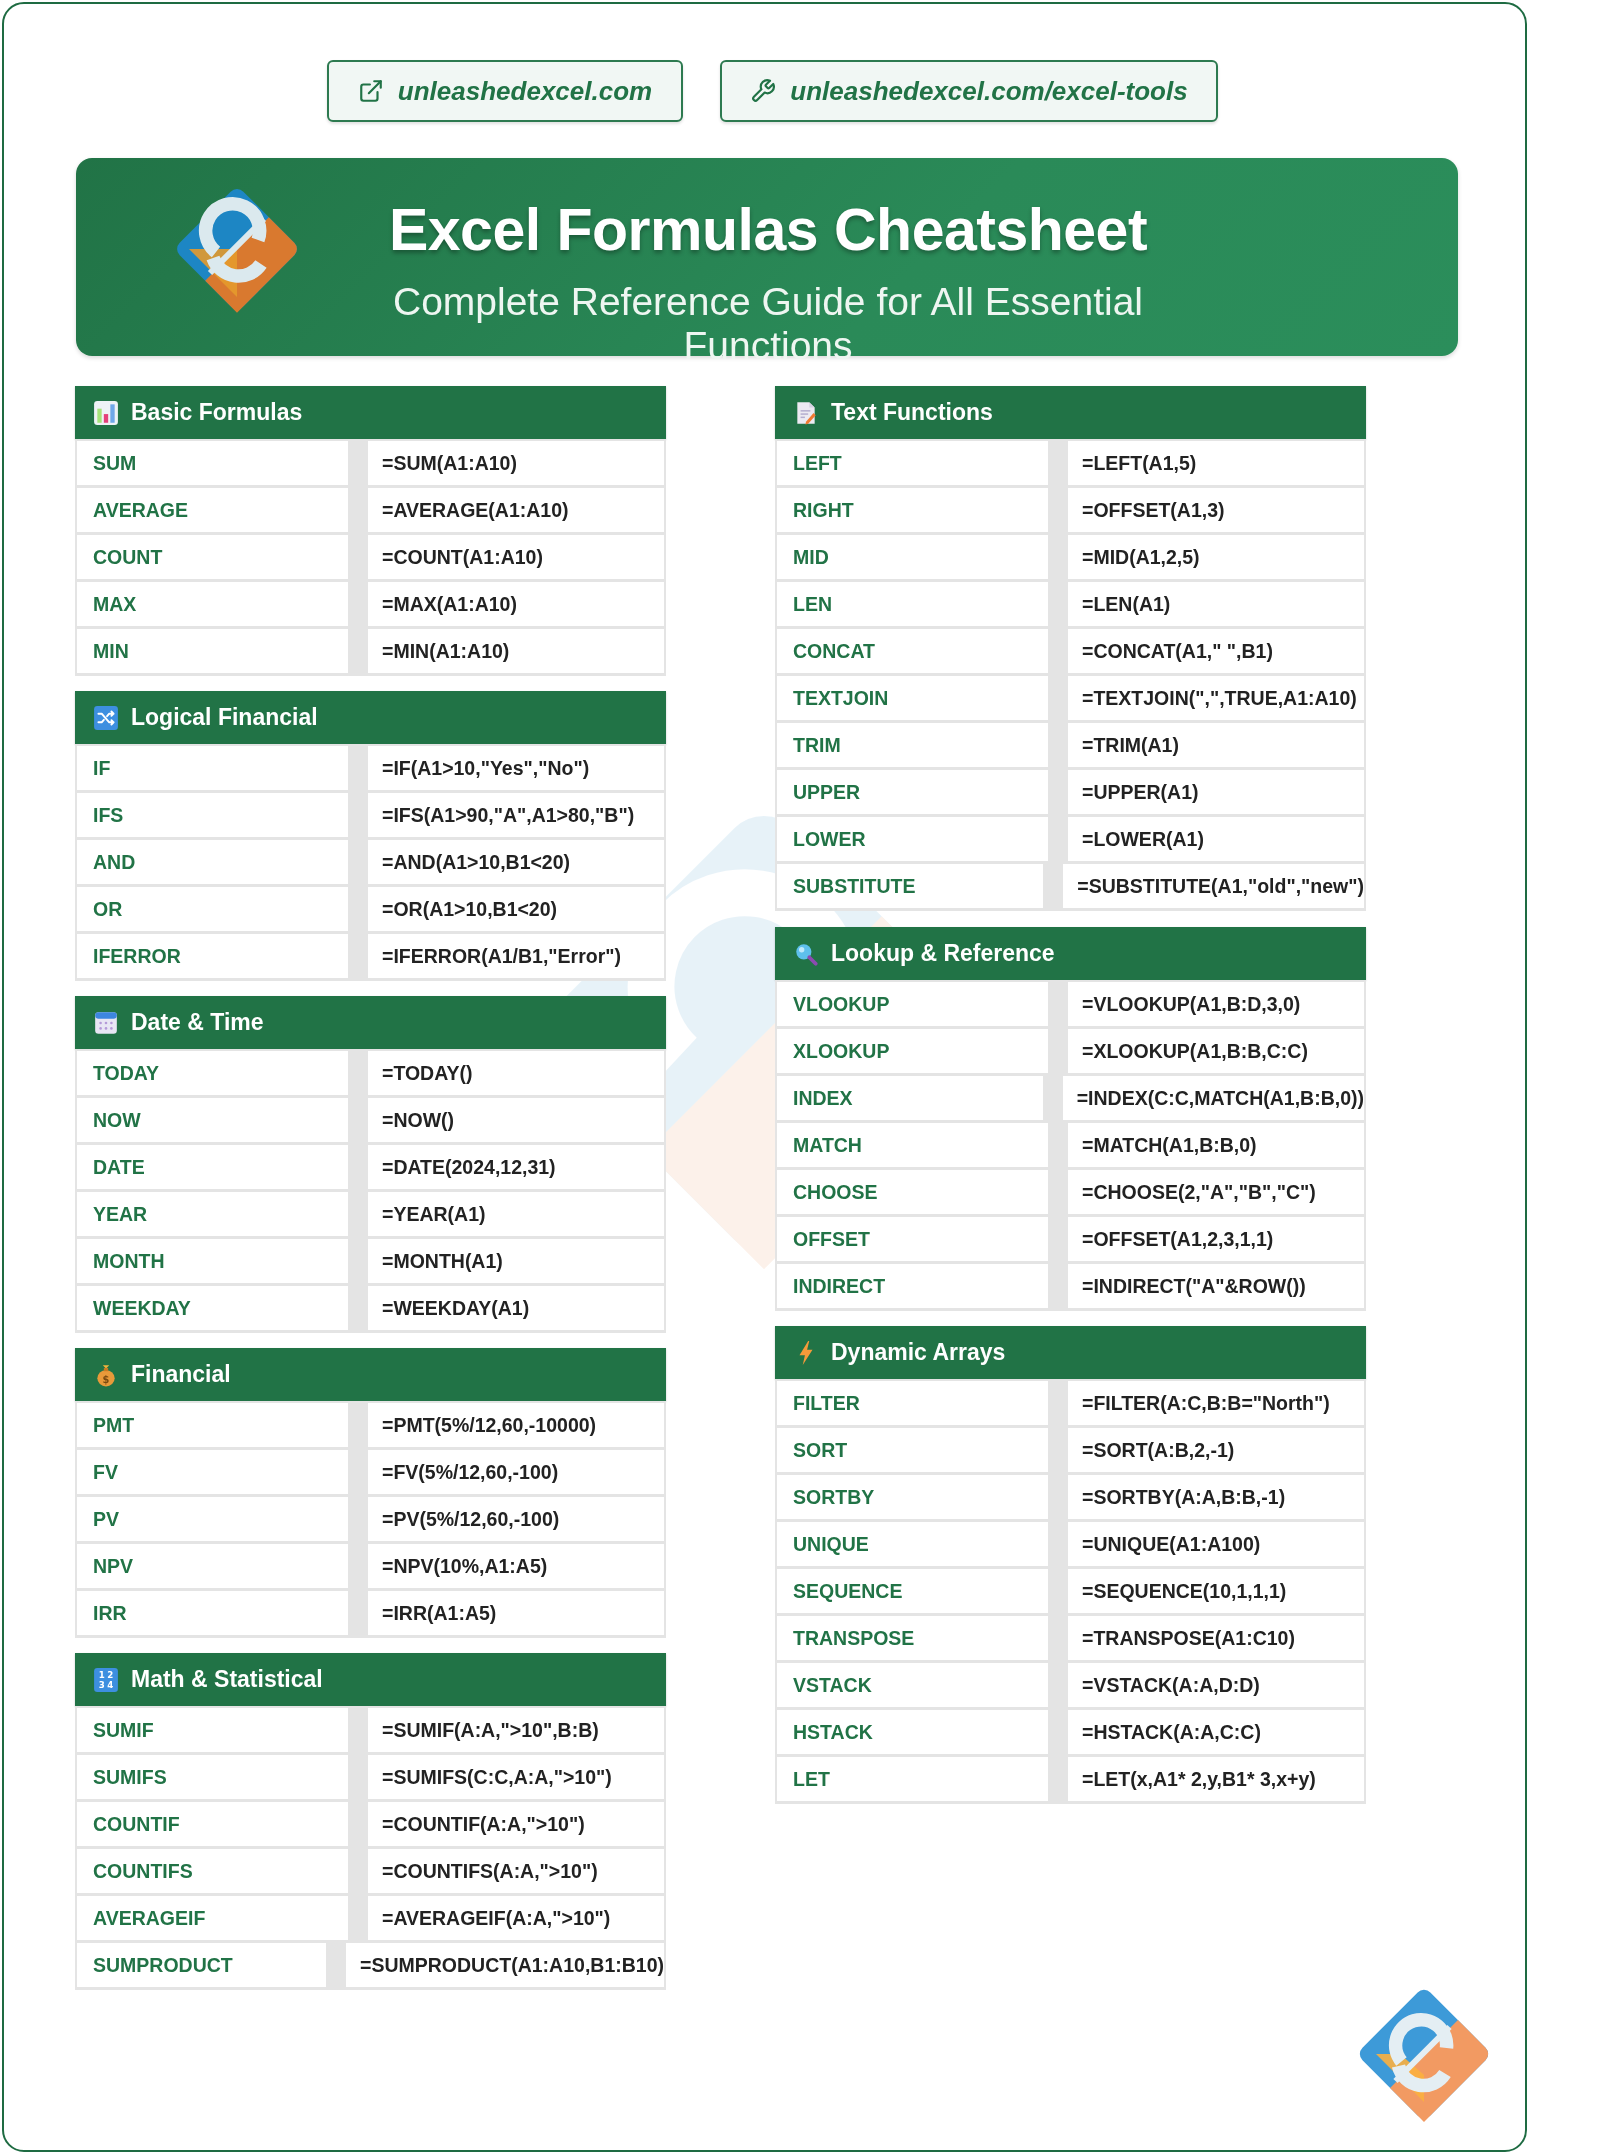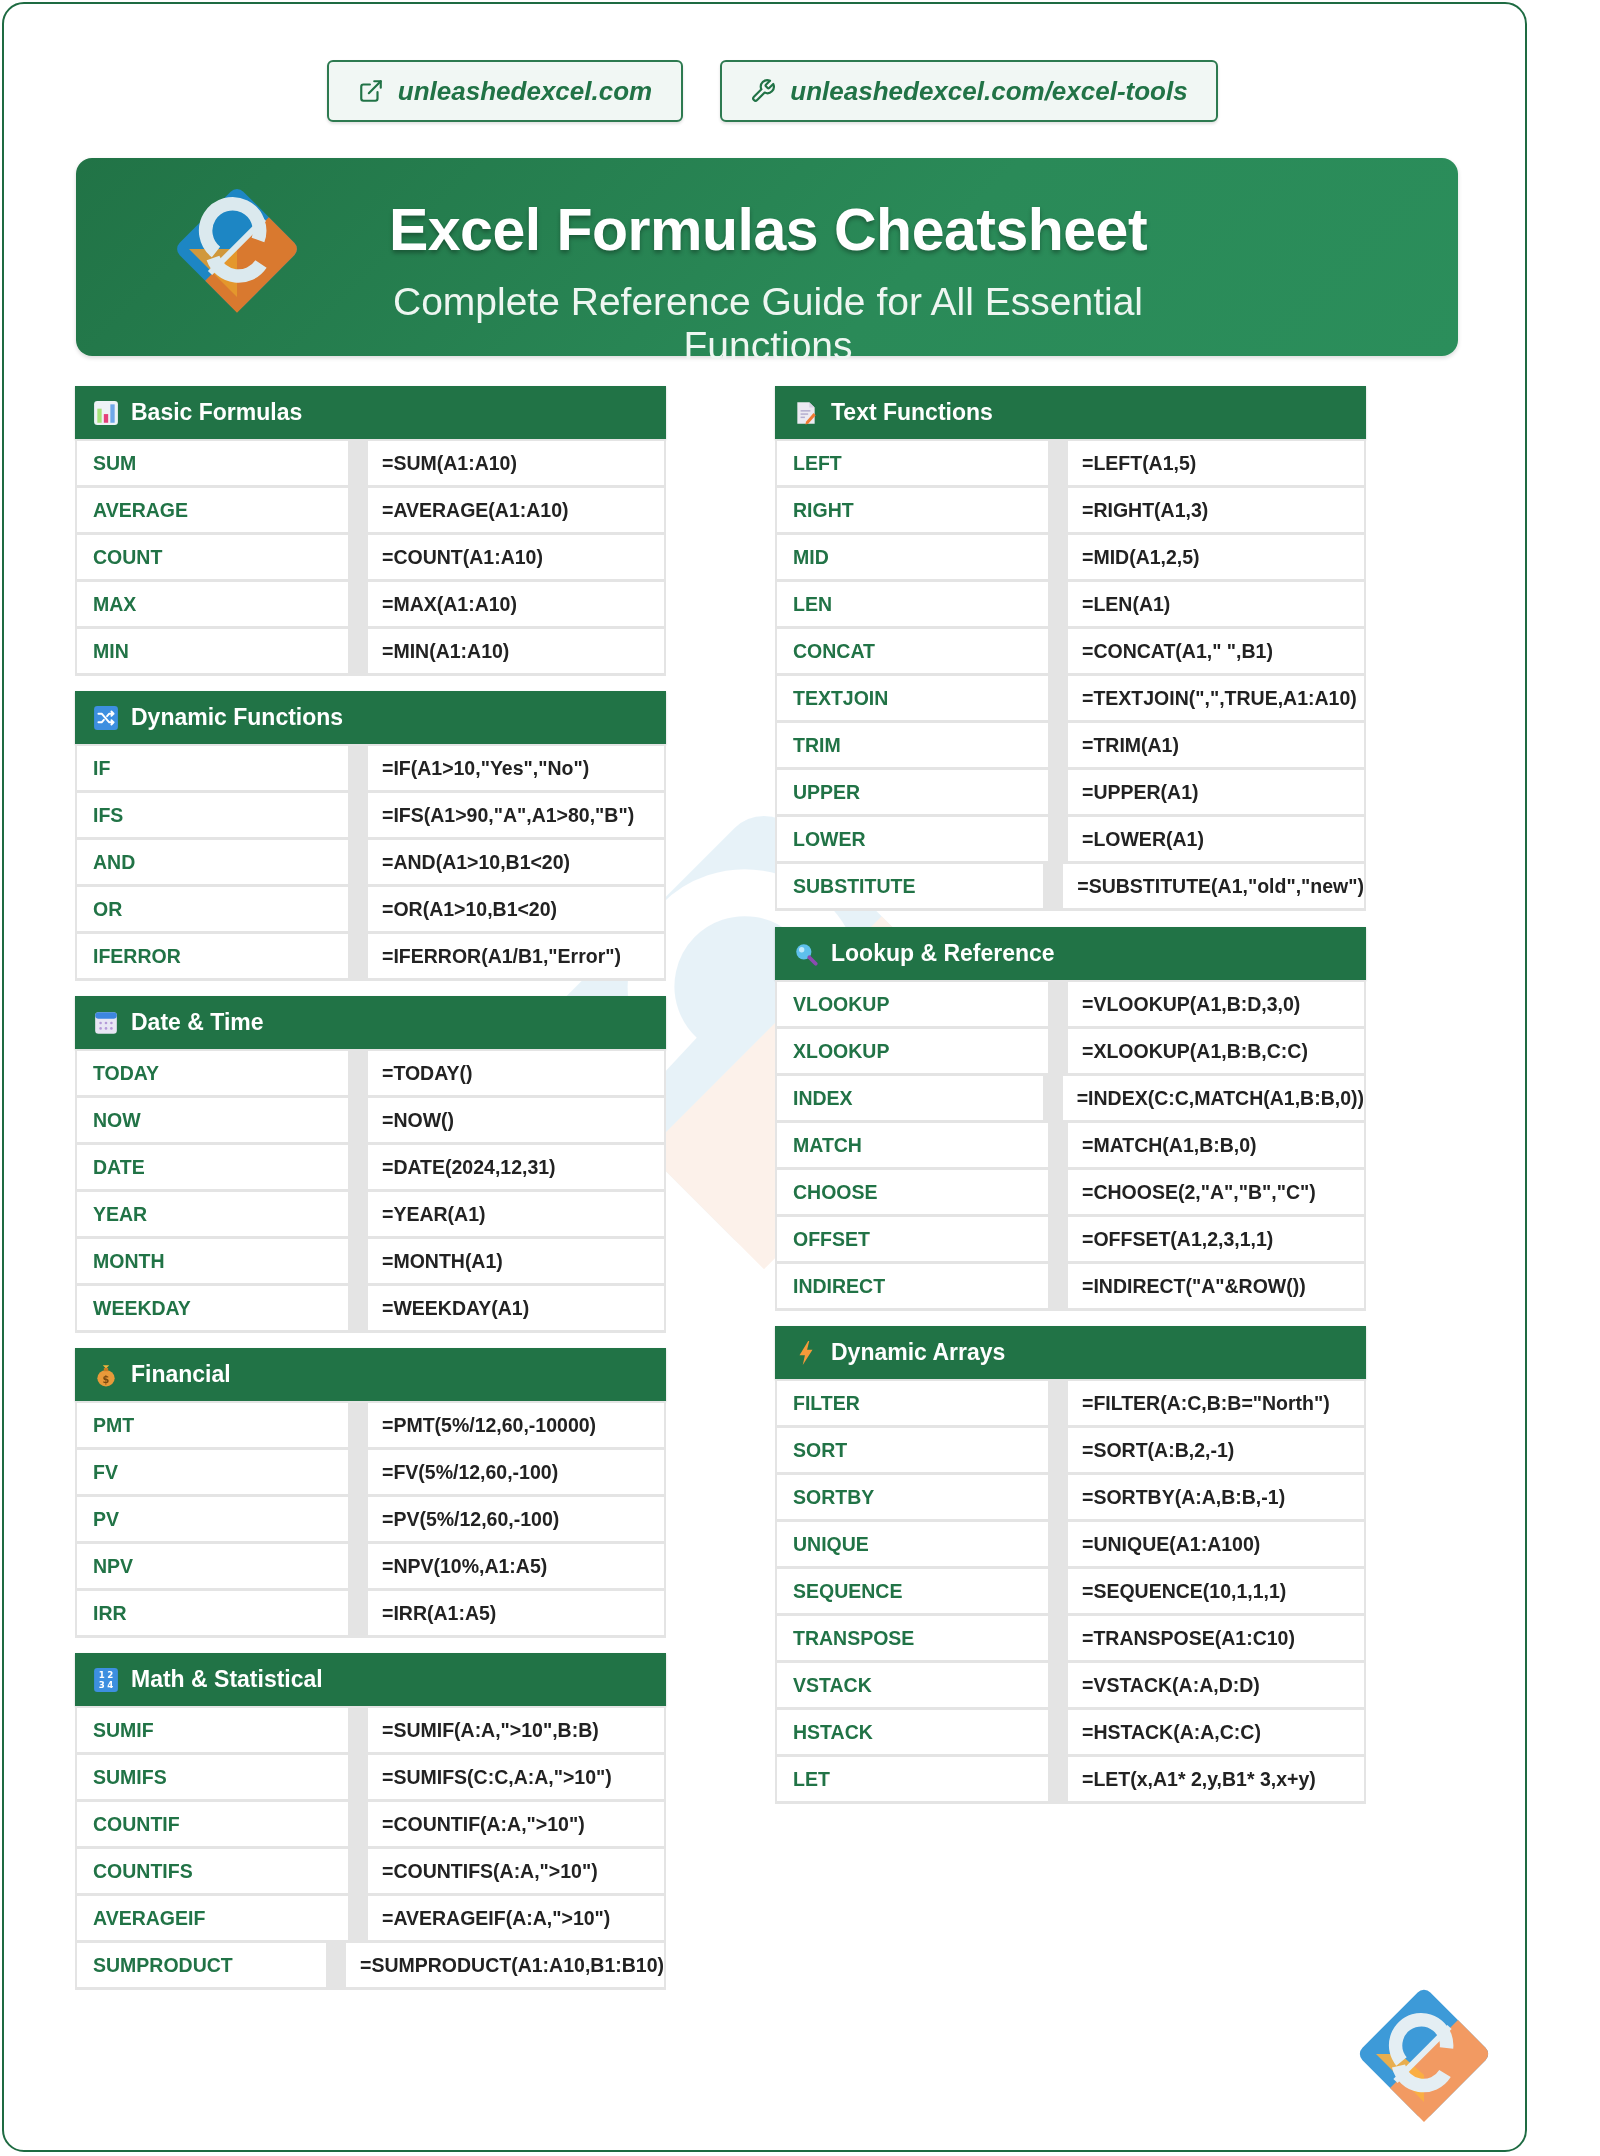--- a/index.html
+++ b/index.html
@@ -144,21 +144,21 @@
         </div>
     </div>
   </div>
 
   <div class="section col-left" style="top:687px">
     <div class="sec-head">
       <svg class="ico" viewBox="0 0 24 24">
         <rect x="1" y="1" width="22" height="22" rx="3" fill="#3d8fe0"></rect>
         <path d="M5 8h3l7 8h4M5 16h3l2-2.3M13 10.3l2-2.3h4M17 6l2 2-2 2M17 14l2 2-2 2" fill="none" stroke="#fff" stroke-width="1.8" stroke-linecap="round" stroke-linejoin="round"></path>
       </svg>
-      <span>Dynamic Functions</span>
+      <span>Logical Financial</span>
     </div>
     <div class="rows">
       <div class="row">
           <div class="cell fn">IF</div>
           <div class="cell fx">=IF(A1&gt;10,"Yes","No")</div>
         </div>
       <div class="row">
           <div class="cell fn">IFS</div>
           <div class="cell fx">=IFS(A1&gt;90,"A",A1&gt;80,"B")</div>
         </div>
@@ -310,21 +310,21 @@
       </svg>
       <span>Text Functions</span>
     </div>
     <div class="rows">
       <div class="row">
           <div class="cell fn">LEFT</div>
           <div class="cell fx">=LEFT(A1,5)</div>
         </div>
       <div class="row">
           <div class="cell fn">RIGHT</div>
-          <div class="cell fx">=RIGHT(A1,3)</div>
+          <div class="cell fx">=OFFSET(A1,3)</div>
         </div>
       <div class="row">
           <div class="cell fn">MID</div>
           <div class="cell fx">=MID(A1,2,5)</div>
         </div>
       <div class="row">
           <div class="cell fn">LEN</div>
           <div class="cell fx">=LEN(A1)</div>
         </div>
       <div class="row">

